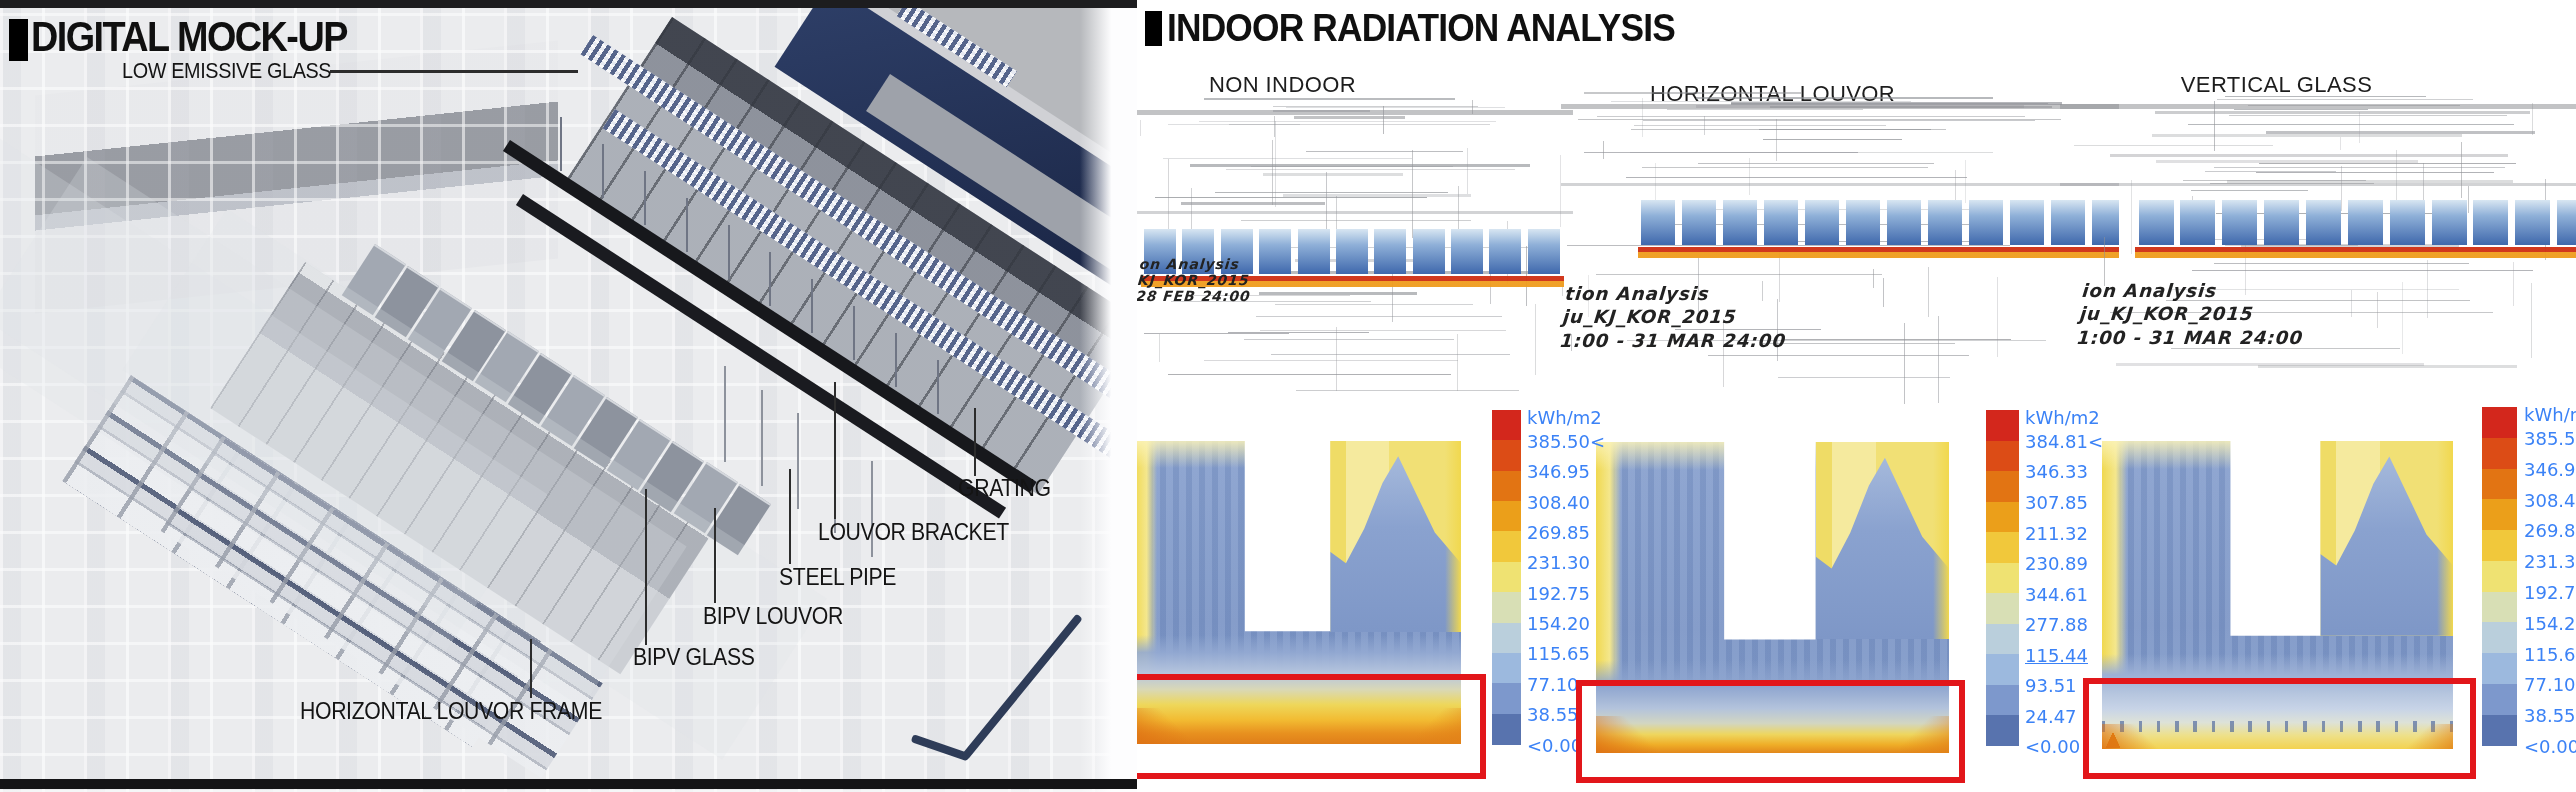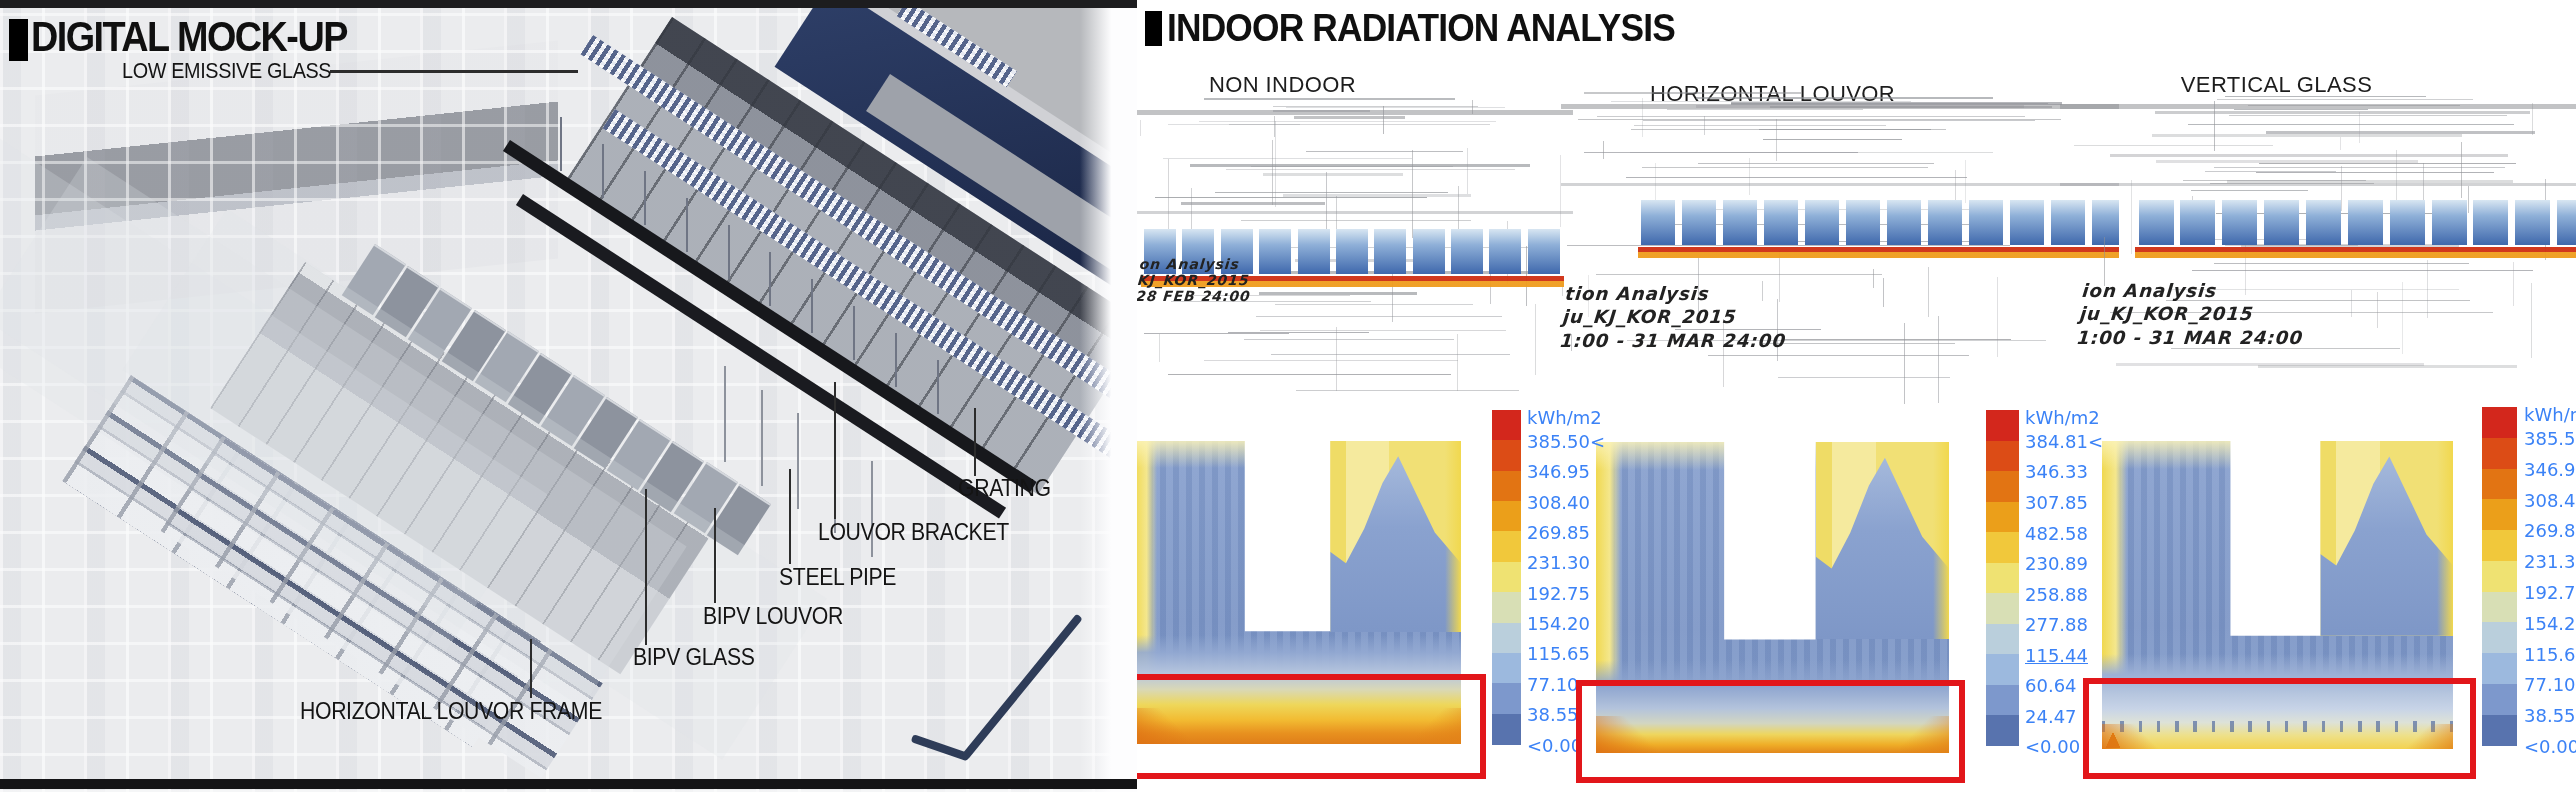--- a/index.html
+++ b/index.html
@@ -520,26 +520,26 @@
       <div class="legseg" style="top: 153px; width: 33px; height: 31px; background: rgb(239, 226, 114);"></div>
       <div class="legseg" style="top: 183px; width: 33px; height: 31px; background: rgb(216, 223, 181);"></div>
       <div class="legseg" style="top: 214px; width: 33px; height: 31px; background: rgb(186, 207, 220);"></div>
       <div class="legseg" style="top: 244px; width: 33px; height: 31px; background: rgb(156, 185, 222);"></div>
       <div class="legseg" style="top: 275px; width: 33px; height: 31px; background: rgb(125, 152, 204);"></div>
       <div class="legseg" style="top: 305px; width: 33px; height: 31px; background: rgb(88, 115, 174);"></div>
       <div class="legtitle" style="left: 39px; top: -3.5px;">kWh/m2</div>
       <div class="leglab" style="left: 39px; top: 21px;">384.81&lt;</div>
       <div class="leglab" style="left: 39px; top: 51px;">346.33</div>
       <div class="leglab" style="left: 39px; top: 82px;">307.85</div>
-      <div class="leglab" style="left: 39px; top: 113px;">482.58</div>
+      <div class="leglab" style="left: 39px; top: 113px;">211.32</div>
       <div class="leglab" style="left: 39px; top: 143px;">230.89</div>
-      <div class="leglab" style="left: 39px; top: 174px;">258.88</div>
+      <div class="leglab" style="left: 39px; top: 174px;">344.61</div>
       <div class="leglab" style="left: 39px; top: 204px;">277.88</div>
       <div class="leglab" style="left: 39px; top: 235px; text-decoration: underline;">115.44</div>
-      <div class="leglab" style="left: 39px; top: 265px;">60.64</div>
+      <div class="leglab" style="left: 39px; top: 265px;">93.51</div>
       <div class="leglab" style="left: 39px; top: 296px;">24.47</div>
       <div class="leglab" style="left: 39px; top: 326px;">&lt;0.00</div>
     </div>
   <div class="legend" id="leg3" style="left: 2482px; top: 407px; width: 140px; height: 356px;">
       <div class="legseg" style="top: 0px; width: 35px; height: 31px; background: rgb(211, 39, 28);"></div>
       <div class="legseg" style="top: 31px; width: 35px; height: 31px; background: rgb(220, 76, 22);"></div>
       <div class="legseg" style="top: 62px; width: 35px; height: 31px; background: rgb(226, 116, 19);"></div>
       <div class="legseg" style="top: 92px; width: 35px; height: 31px; background: rgb(235, 159, 26);"></div>
       <div class="legseg" style="top: 123px; width: 35px; height: 31px; background: rgb(241, 200, 59);"></div>
       <div class="legseg" style="top: 154px; width: 35px; height: 31px; background: rgb(239, 226, 114);"></div>

